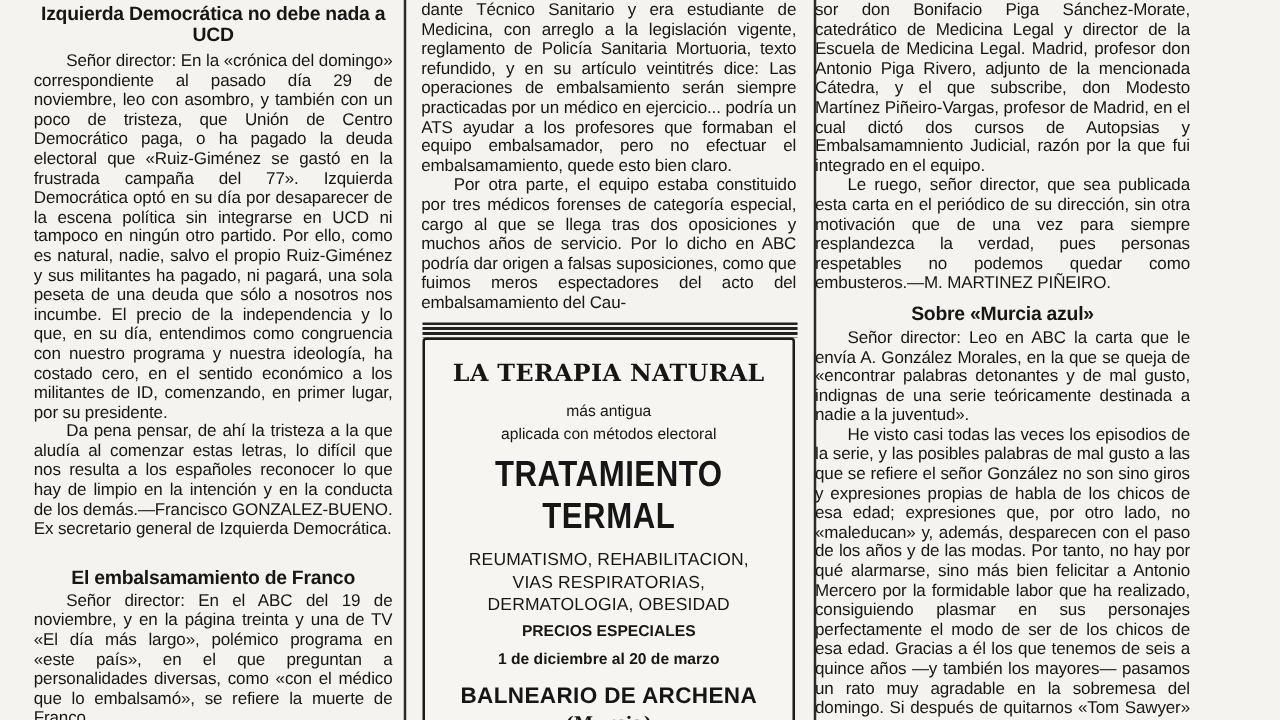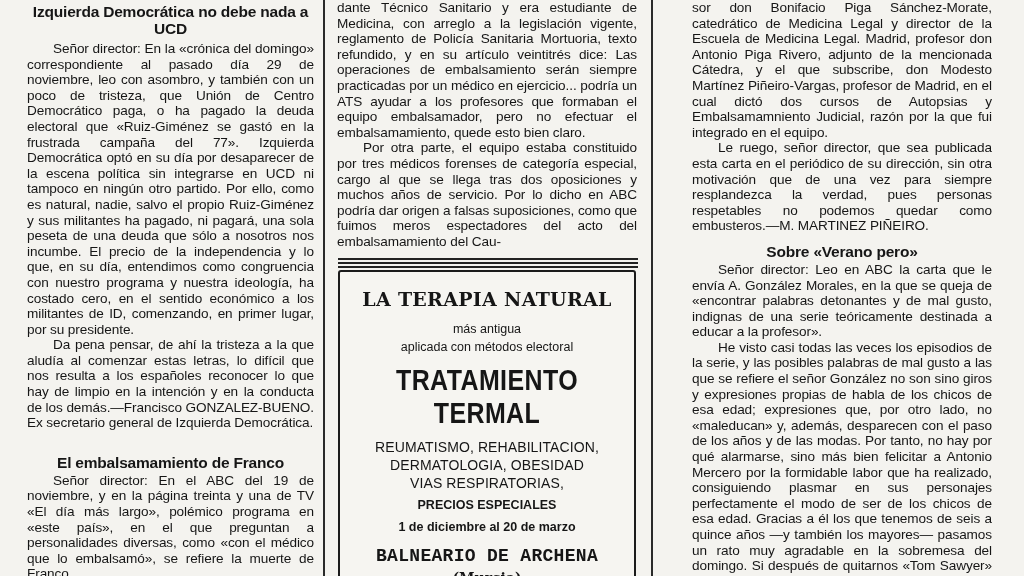--- a/index.html
+++ b/index.html
@@ -13,21 +13,21 @@
   .page { position: absolute; inset: 0; }
   .col {
     position: absolute; top: 0; bottom: 0;
     font-size: 13.6px; line-height: 15.6px;
     text-align: justify; letter-spacing: -0.1px;
     overflow: hidden;
   }
   .col p { margin: 0; text-indent: 26px; }
   .col1 { left: 27px; width: 287px; }
   .col2 { left: 337px; width: 300px; }
-  .col3 { left: 692px; width: 300px; }
+  .col3 { left: 652px; width: 300px; }
   .rule {
     position: absolute; top: 0; bottom: 0; width: 2px; background: #2a2a2a;
   }
   .rule1 { left: 323px; }
   .rule2 { left: 651px; }
   h2 {
     margin: 0; font-size: 15.5px; font-weight: bold; text-align: center;
     line-height: 17px; letter-spacing: -0.2px;
   }
   .h-main { margin-top: 3px; margin-bottom: 4px; }
@@ -52,21 +52,21 @@
   .ad-sub1 { margin-top: 10px; }
   .ad-title2 {
     font-family: "Liberation Sans", sans-serif; font-weight: bold;
     font-size: 29px; letter-spacing: 0.5px; margin-top: 8px;
     transform: scaleX(0.86); transform-origin: center;
   }
   .ad-list { font-size: 14px; line-height: 18px; margin-top: 8px; letter-spacing: 0.1px; }
   .ad-prices { font-size: 12.5px; font-weight: bold; margin-top: 6px; }
   .ad-dates { font-size: 12.5px; font-weight: bold; margin-top: 8px; }
   .ad-title3 {
-    font-family: Liberation Mono, monospace; font-weight: bold;
+    font-family: Liberation Sans, sans-serif; font-weight: bold;
     font-size: 18px; margin-top: 12px; letter-spacing: 0.3px;
   }
   .ad-place { font-family: "DejaVu Serif", serif; font-weight: bold; font-size: 14px; margin-top: 4px; }
 </style>
 </head>
 <body>
 
 <div class="page">
 
   <div class="col col1">
@@ -90,34 +90,34 @@
   </div>
 
   <div class="ad-lines"></div>
   <div class="ad-box">
     <div class="ad-title1">LA TERAPIA NATURAL</div>
     <div class="ad-sub ad-sub1">más antigua</div>
     <div class="ad-sub">aplicada con métodos electoral</div>
     <div class="ad-title2">TRATAMIENTO TERMAL</div>
     <div class="ad-list">
       <div>REUMATISMO, REHABILITACION,</div>
+      <div>VIAS RESPIRATORIAS,</div>
       <div>DERMATOLOGIA, OBESIDAD</div>
-      <div>VIAS RESPIRATORIAS,</div>
     </div>
     <div class="ad-prices">PRECIOS ESPECIALES</div>
     <div class="ad-dates">1 de diciembre al 20 de marzo</div>
     <div class="ad-title3">BALNEARIO DE ARCHENA</div>
     <div class="ad-place">(Murcia)</div>
   </div>
 
   <div class="rule rule2"></div>
 
   <div class="col col3">
     <p class="top-cut" style="text-indent:0">sor don Bonifacio Piga Sánchez-Morate, catedrático de Medicina Legal y director de la Escuela de Medicina Legal. Madrid, profesor don Antonio Piga Rivero, adjunto de la mencionada Cátedra, y el que subscribe, don Modesto Martínez Piñeiro-Vargas, profesor de Madrid, en el cual dictó dos cursos de Autopsias y Embalsamamniento Judicial, razón por la que fui integrado en el equipo.</p>
     <p>Le ruego, señor director, que sea publicada esta carta en el periódico de su dirección, sin otra motivación que de una vez para siempre resplandezca la verdad, pues personas respetables no podemos quedar como embusteros.—M. MARTINEZ PIÑEIRO.</p>
     <article>
-      <h2 class="h-verano">Sobre «Verano pero»</h2>
-      <p>Señor director: Leo en ABC la carta que le envía A. González Morales, en la que se queja de «encontrar palabras detonantes y de mal gusto, indignas de una serie teóricamente destinada a educar a la profesor».</p>
+      <h2 class="h-verano">Sobre «Murcia azul»</h2>
+      <p>Señor director: Leo en ABC la carta que le envía A. González Morales, en la que se queja de «encontrar palabras detonantes y de mal gusto, indignas de una serie teóricamente destinada a nadie a la juventud».</p>
       <p>He visto casi todas las veces los episodios de la serie, y las posibles palabras de mal gusto a las que se refiere el señor González no son sino giros y expresiones propias de habla de los chicos de esa edad; expresiones que, por otro lado, no «maleducan» y, además, desparecen con el paso de los años y de las modas. Por tanto, no hay por qué alarmarse, sino más bien felicitar a Antonio Mercero por la formidable labor que ha realizado, consiguiendo plasmar en sus personajes perfectamente el modo de ser de los chicos de esa edad. Gracias a él los que tenemos de seis a quince años —y también los mayores— pasamos un rato muy agradable en la sobremesa del domingo. Si después de quitarnos «Tom Sawyer» nos quitan también «Verano azul», ¿qué vamos a hacer? ¿Nos</p>
     </article>
   </div>
 
 </div>
 
 </body></html>

